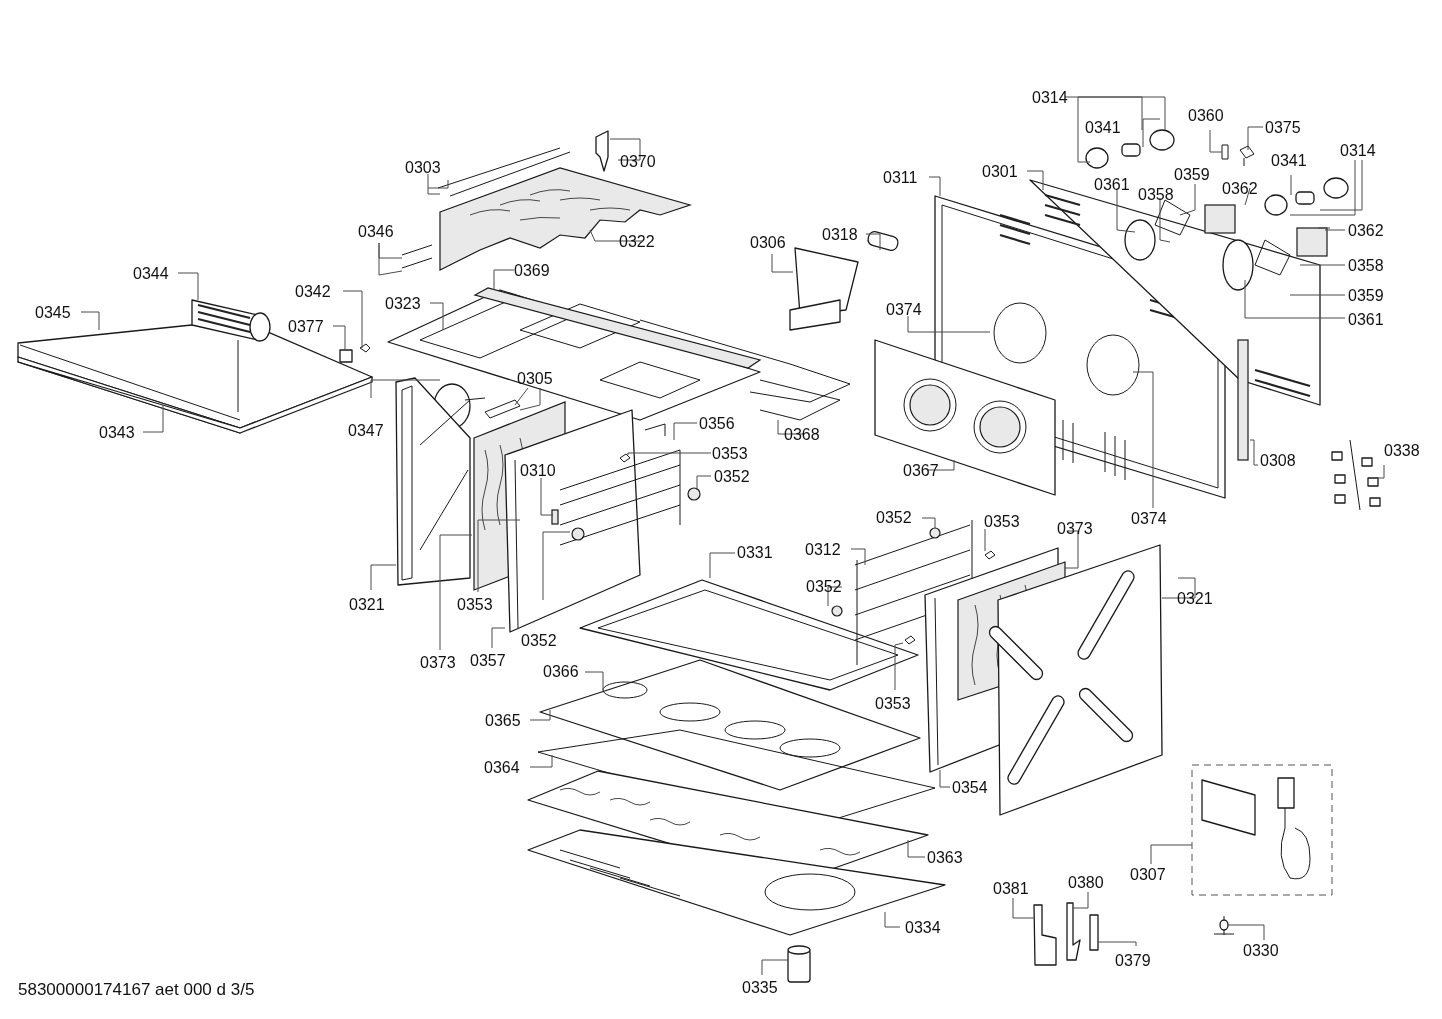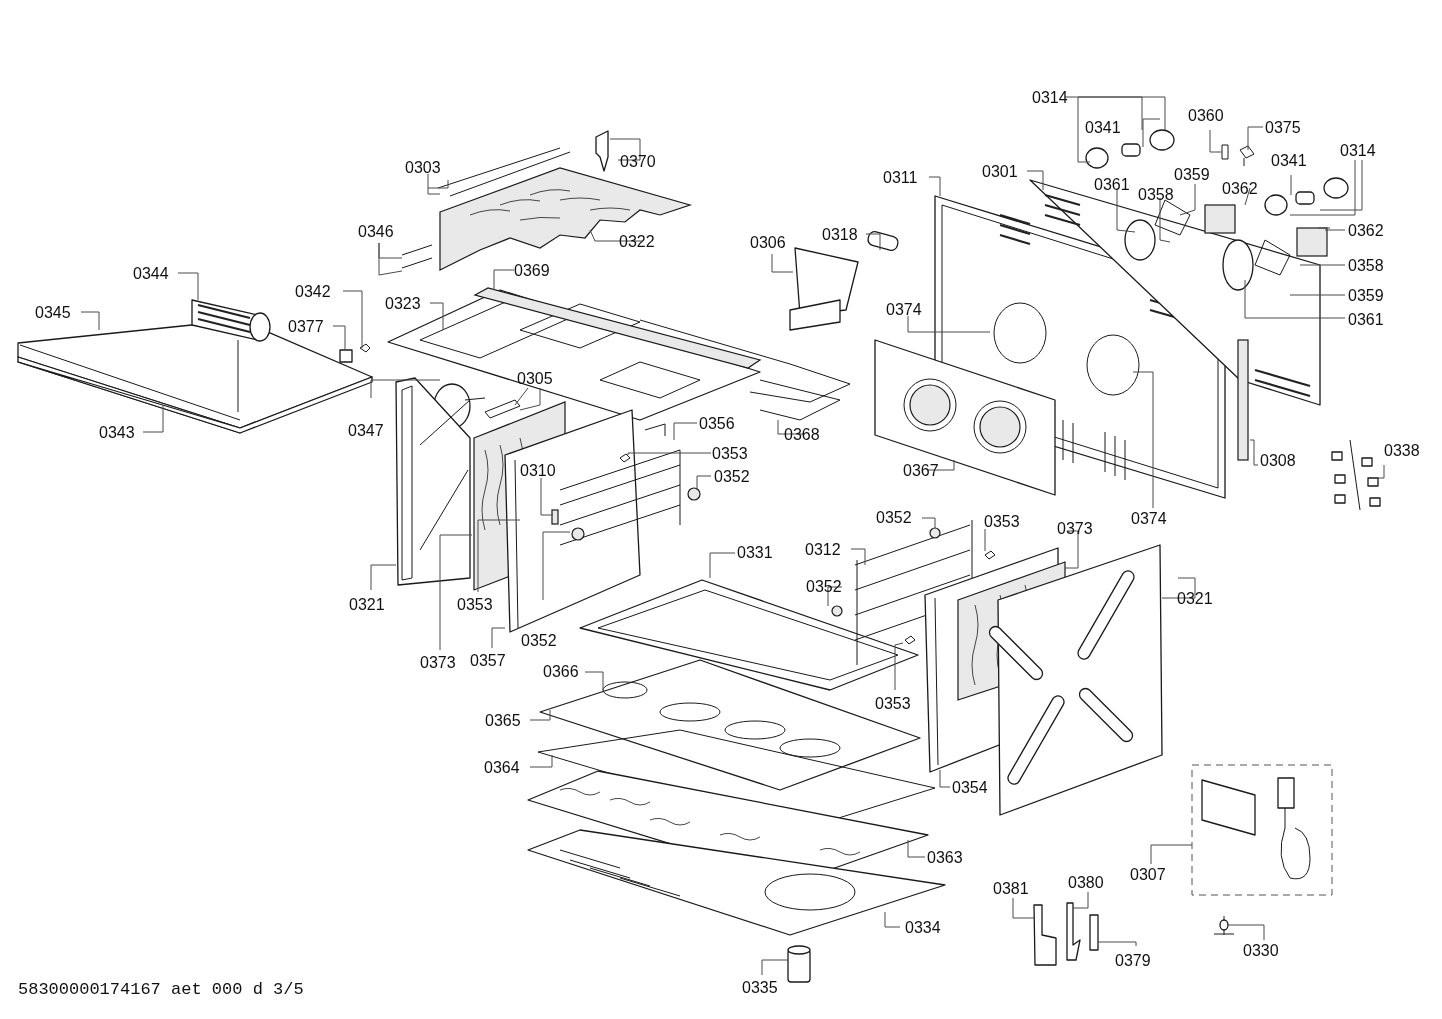--- a/index.html
+++ b/index.html
@@ -6,21 +6,21 @@
   body { width: 1442px; height: 1019px; overflow: hidden; position: relative; }
   #diagram { position: absolute; left: 0; top: 0; width: 1442px; height: 1019px; }
   .part { fill: #ffffff; stroke: #1a1a1a; stroke-width: 1.3; stroke-linejoin: round; }
   .part-thin { fill: none; stroke: #1a1a1a; stroke-width: 1; }
   .part-fill { fill: #e9e9e9; stroke: #1a1a1a; stroke-width: 1.2; }
   .hatch { fill: none; stroke: #222; stroke-width: 2.2; }
   .wavy { fill: none; stroke: #333; stroke-width: 0.9; }
   .leader { fill: none; stroke: #4a4a4a; stroke-width: 1; }
   .callout { font-family: "Liberation Sans", sans-serif; font-size: 16px; fill: #111; }
   .dash { fill: none; stroke: #555; stroke-width: 1; stroke-dasharray: 7 5; }
-  .footer { position: absolute; left: 18px; top: 980px; font-family: Liberation Mono, monospace; font-size: 17px; color: #111; }
+  .footer { position: absolute; left: 18px; top: 980px; font-family: Liberation Sans, sans-serif; font-size: 17px; color: #111; }
 </style>
 </head>
 <body>
 
 <svg id="diagram" viewBox="0 0 1442 1019" xmlns="http://www.w3.org/2000/svg">
 
   <g>
     <polygon class="part" points="18,343 240,320 372,377 240,428 18,357"></polygon>
     <polygon class="part" points="18,357 240,428 240,433 18,362"></polygon>
     <line class="part-thin" x1="20" y1="345" x2="240" y2="420"></line>

